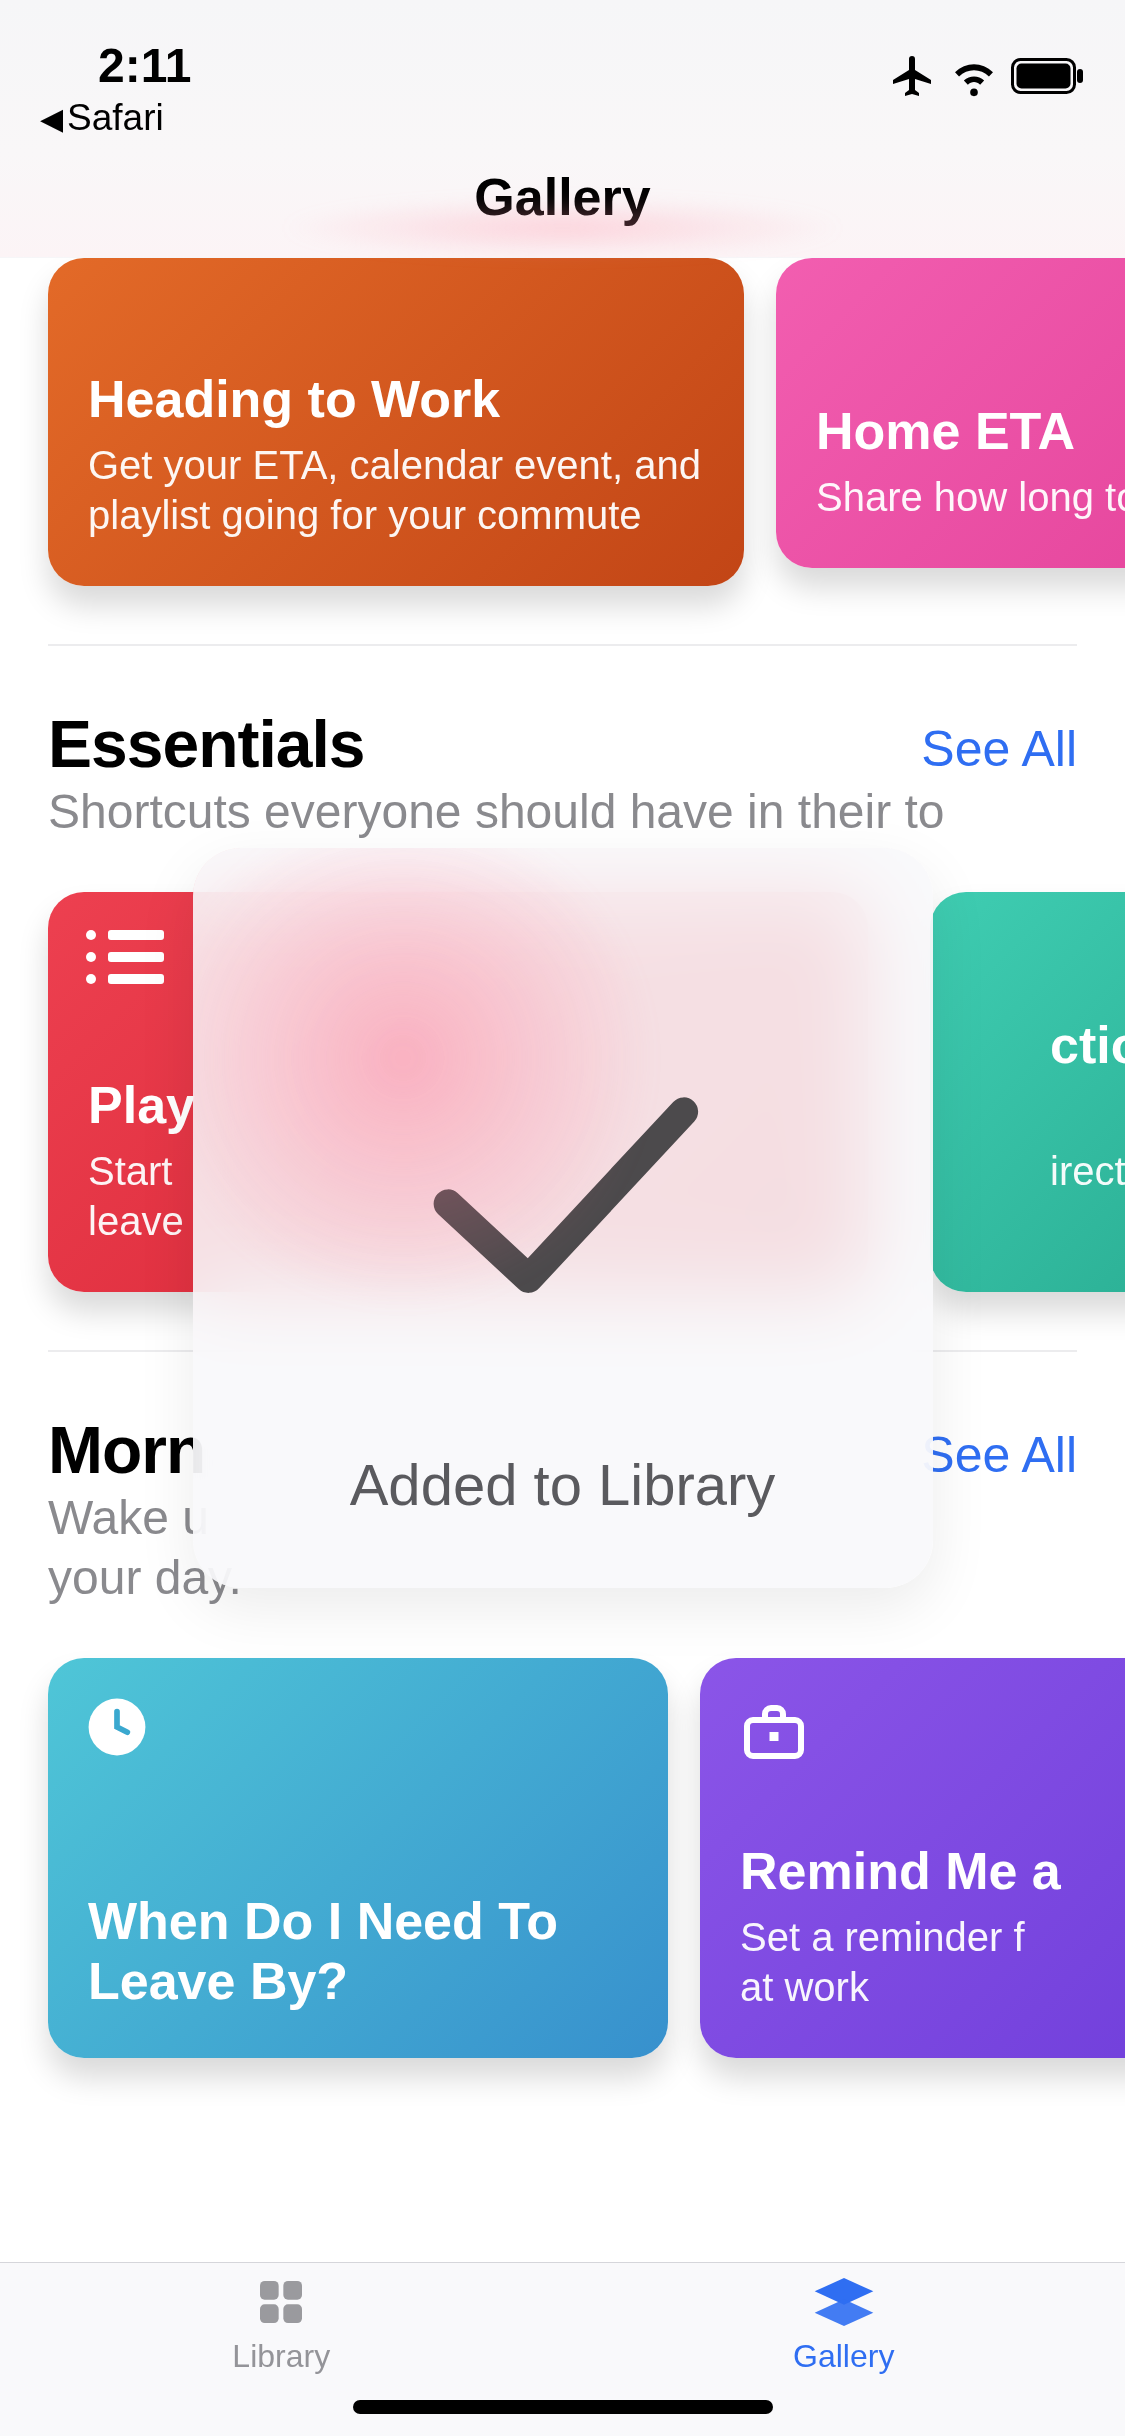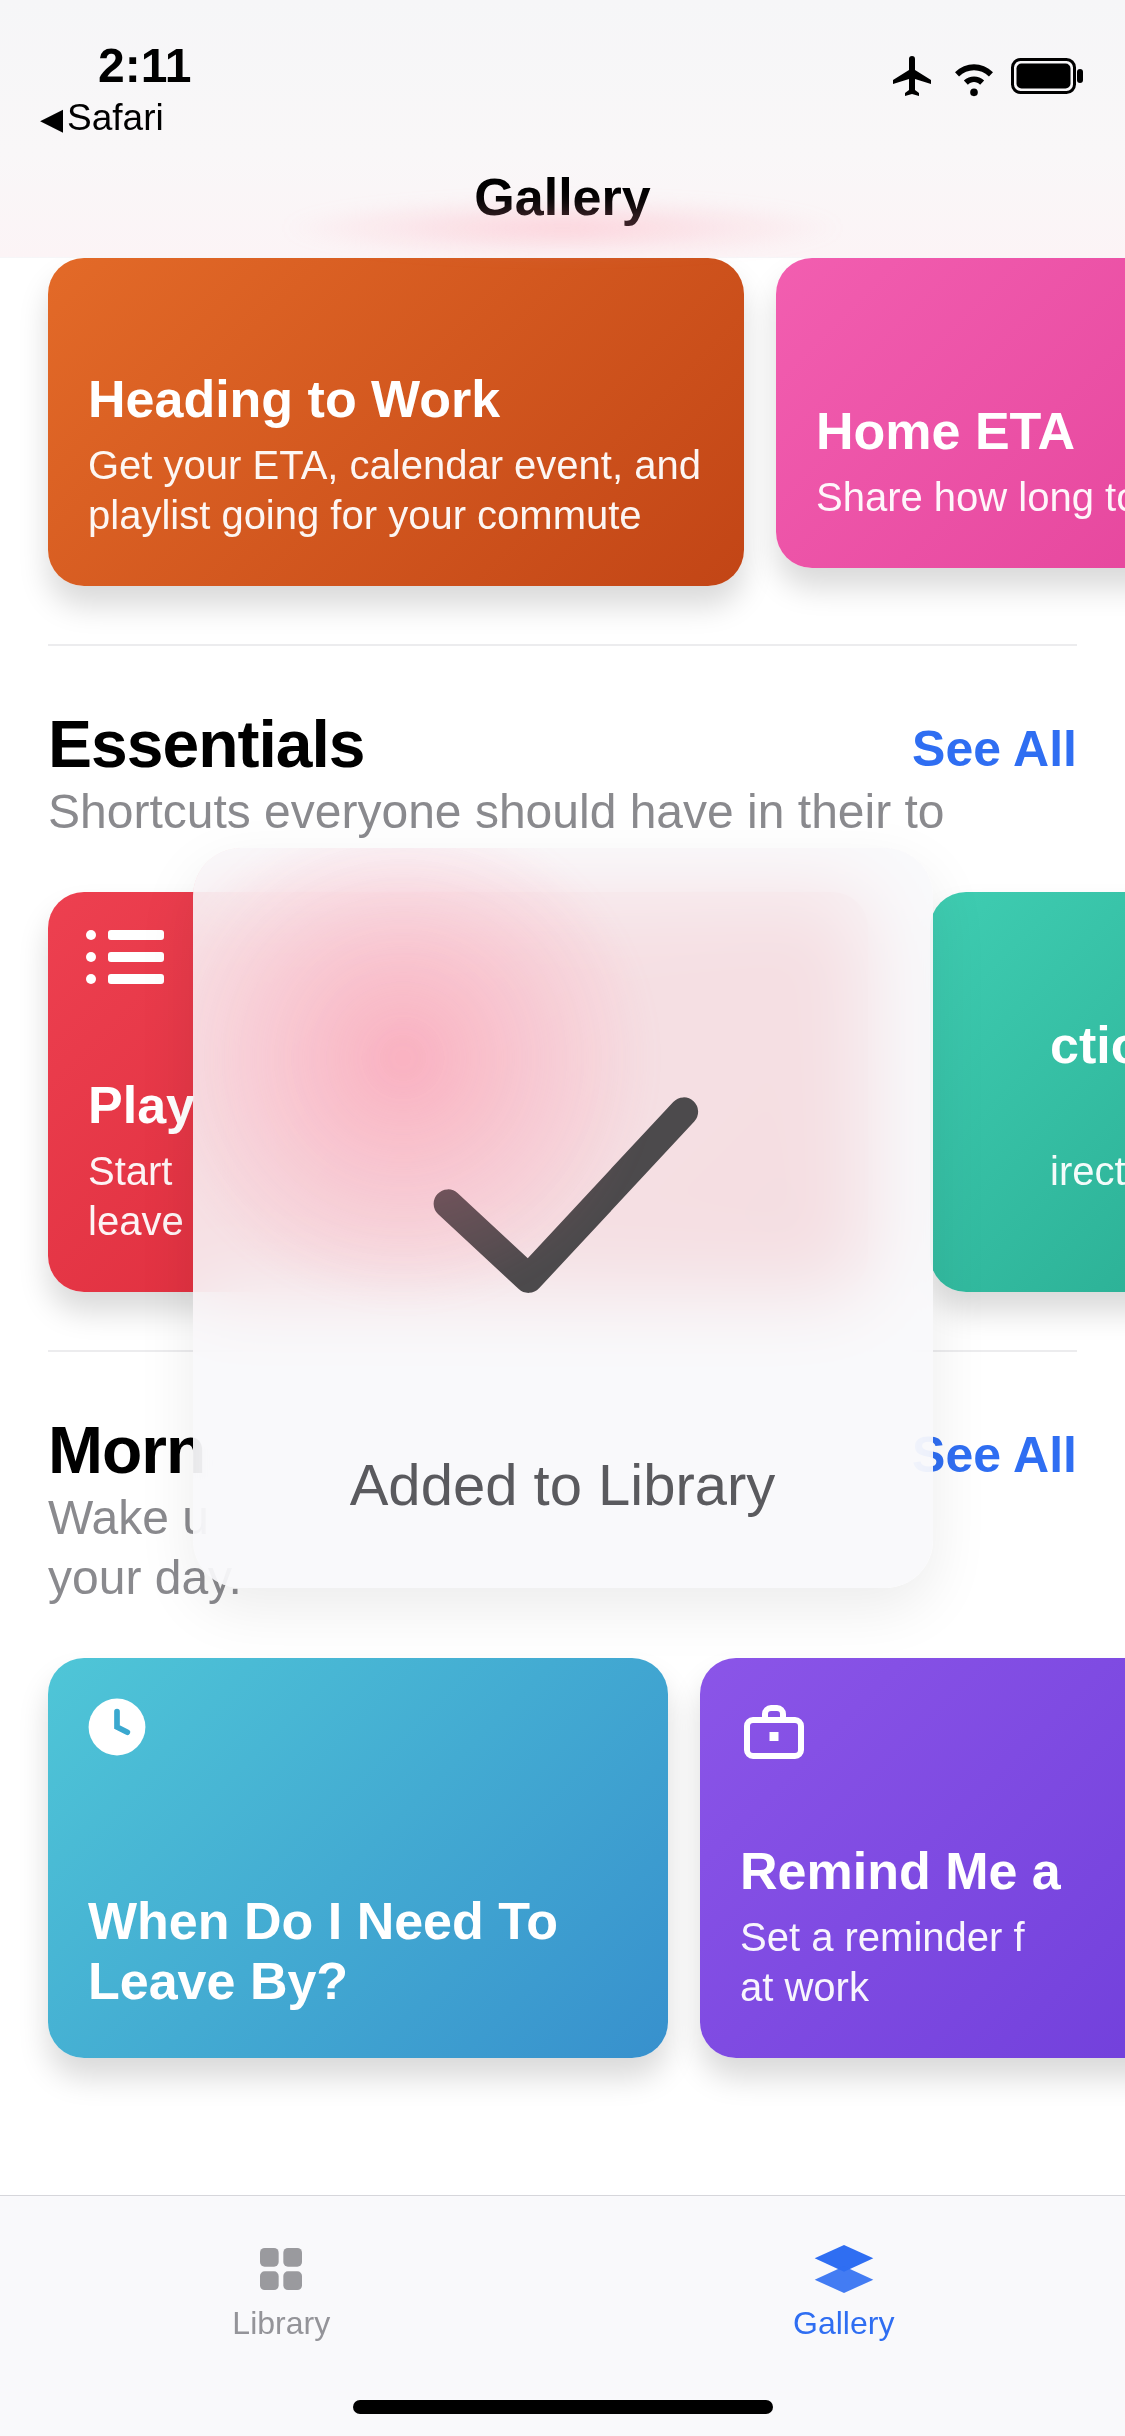--- a/index.html
+++ b/index.html
@@ -51,21 +51,21 @@
     position: absolute; top: 258px; left: 0; right: 0; bottom: 146px;
     overflow: hidden;
   }
 
   
   .section { padding: 0 48px; }
   .section-divider { height: 2px; background: #ececee; margin: 58px 48px 0 48px; }
 
   .section-heading-row { display:flex; align-items:center; justify-content:space-between; margin-top: 60px;}
   .section-title { font-size: 66px; font-weight: 800; letter-spacing: -1px;}
-  .see-all { color: #2f6ef2; font-size: 50px; font-weight: 700; padding-top: 10px;}
+  .see-all { color: #2f6ef2; font-size: 50px; font-weight: 400; padding-top: 10px;}
   .section-sub { color: #8a8a8e; font-size: 48px; line-height: 1.25; font-weight:400;}
 
   
   .card-row {
     display: flex; gap: 32px; margin-top: 50px;
     white-space: nowrap;
   }
   .card {
     border-radius: 36px;
     color: #fff;
@@ -89,21 +89,21 @@
   .ess-card-a { width: 820px; height: 400px; background: linear-gradient(135deg,#ed4050,#d3202f);}
   .ess-card-b { width: 820px; height: 400px; background: linear-gradient(135deg,#3fcdb2,#2aae93);}
   .ess-row { margin-left: 0; }
 
   
   .morning-card-a { width: 620px; height: 400px; background: linear-gradient(135deg,#4fc6d7,#3790cd);}
   .morning-card-b { width: 696px; height: 400px; background: linear-gradient(135deg,#8b55e8,#6b3ad8);}
 
   
   .tabbar {
-    position: absolute; left:0; right:0; bottom:0; height: 241px;
+    position: absolute; left:0; right:0; bottom:0; height: 174px;
     background: #f9f9fb;
     border-top: 1.5px solid #d6d6db;
     display: flex;
     z-index: 6;
     padding-bottom: 50px;
   }
   .tab { flex:1; display:flex; flex-direction:column; align-items:center; justify-content:center; gap:8px;}
   .tab-label { font-size: 32px; font-weight: 500;}
   .tab.inactive { color:#949499; }
   .tab.active { color:#2f6ef2; }

